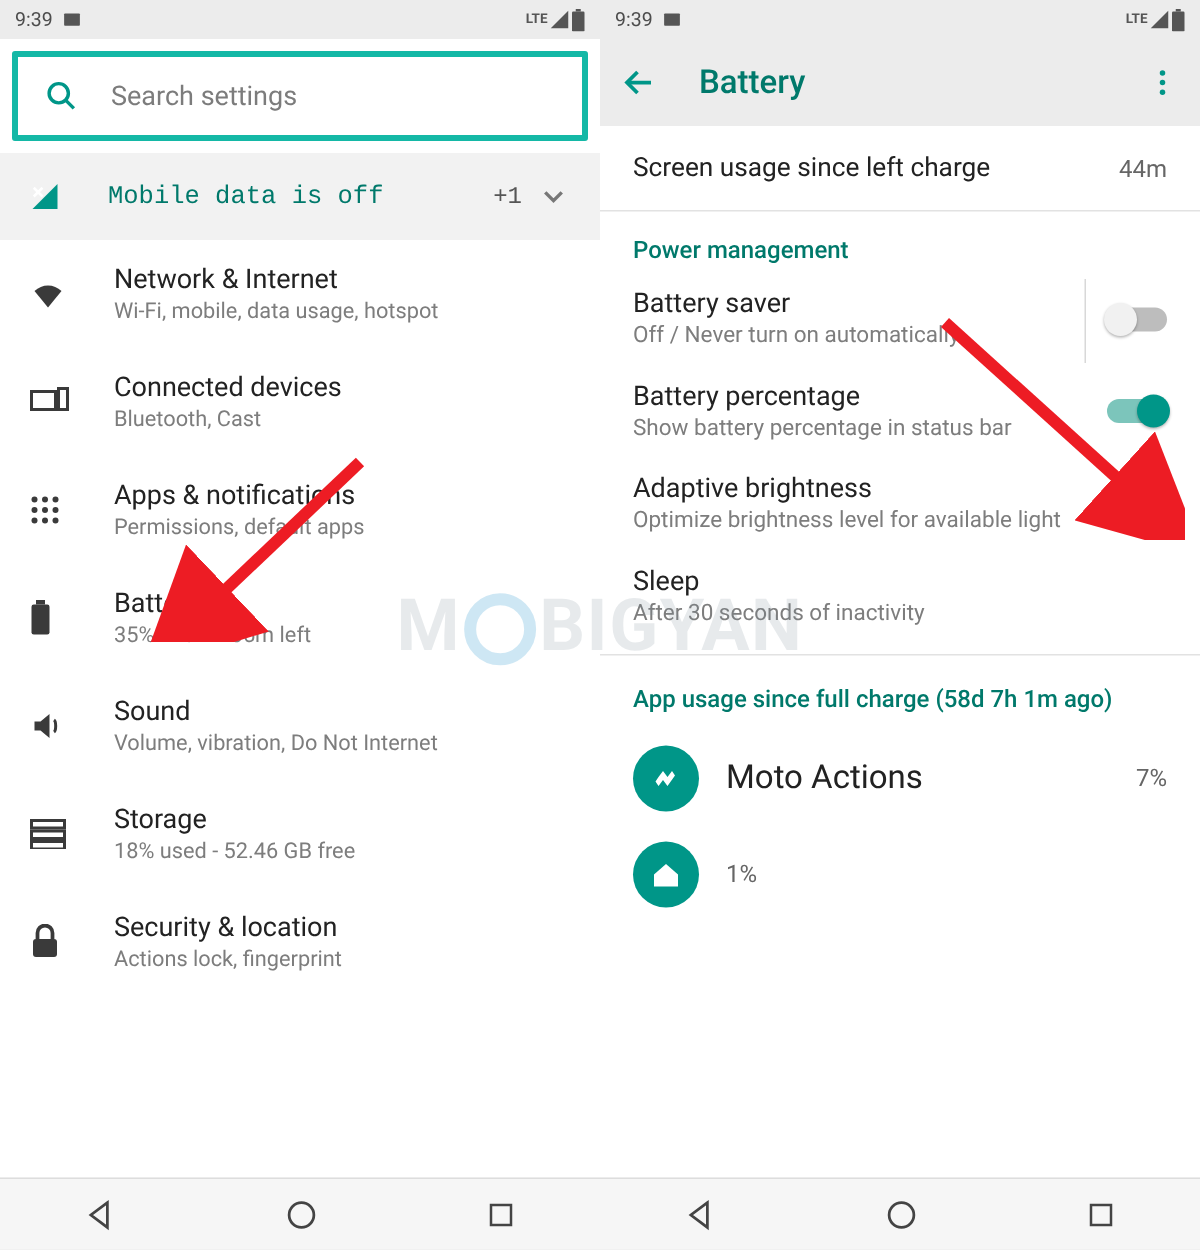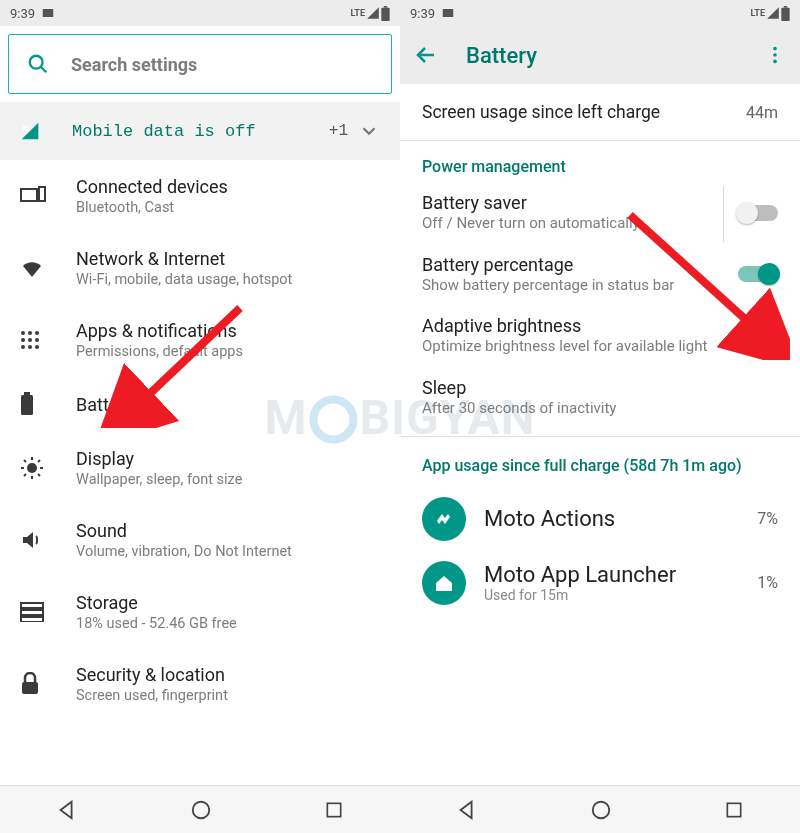--- a/index.html
+++ b/index.html
@@ -6,21 +6,21 @@
   html, body { width: 800px; height: 833px; font-family: Roboto, Arial, sans-serif; background: #e8e8e8; color: #202020; overflow: hidden; }
   .outer { display: flex; width: 800px; height: 729px; background: #4c1d95; }
   .phone { width: 400px; height: 833px; background: #fff; position: relative; overflow: hidden; }
 
   
   .status { height: 26px; background: #ececec; display: flex; align-items: center; padding: 0 10px; font-size: 13px; color: #4d4d4d; }
   .status .right { margin-left: auto; display: flex; align-items: center; gap: 0; }
   .status svg { display: block; }
 
   
-  .search-card { margin: 8px; border: 1px solid #14b8a6; border-radius: 2px; display: flex; align-items: center; height: 60px; padding: 0 18px; background: #fff; font-weight: bold; }
+  .search-card { margin: 8px; border: 4px solid #14b8a6; border-radius: 2px; display: flex; align-items: center; height: 60px; padding: 0 18px; background: #fff; }
   .search-card .placeholder { color: #7c7c7c; font-size: 18px; margin-left: 22px; }
 
   
   .banner { display: flex; align-items: center; padding: 18px 20px; background: #f2f2f2; font-family: Liberation Mono, monospace; }
   .banner-title { color: #00796b; font-weight: 500; font-size: 17px; margin-left: 32px; flex: 1; }
   .banner-count { color: #555; font-size: 16px; margin-right: 10px; }
 
   
   .slist { }
   .sitem { display: flex; padding: 16px 20px 16px 20px; align-items: center; }
@@ -114,39 +114,39 @@
       <span class="banner-title">Mobile data is off</span>
       <span class="banner-count">+1</span>
       <svg width="22" height="22" viewBox="0 0 24 24" fill="none" stroke="#777" stroke-width="2.5">
           <polyline points="6 9 12 15 18 9"></polyline>
         </svg>
     </div>
 
     <div class="slist">
       <div class="sitem">
         <div class="iconcol">
+            <svg width="24" height="24" viewBox="0 0 24 24" fill="#3a3a3a">
+              <path d="M12 21l9-11c-5-5-13-5-18 0z"></path>
+            </svg>
+          </div>
+        <div class="textcol">
+          <div class="title">Network &amp; Internet</div>
+          <div class="sub">Wi-Fi, mobile, data usage, hotspot</div>
+        </div>
+      </div>
+      <div class="sitem">
+        <div class="iconcol">
             <svg width="26" height="20" viewBox="0 0 26 20" fill="none" stroke="#3a3a3a" stroke-width="2">
               <rect x="1" y="3" width="16" height="12"></rect>
               <rect x="19" y="1" width="6" height="14"></rect>
             </svg>
           </div>
         <div class="textcol">
           <div class="title">Connected devices</div>
           <div class="sub">Bluetooth, Cast</div>
-        </div>
-      </div>
-      <div class="sitem">
-        <div class="iconcol">
-            <svg width="24" height="24" viewBox="0 0 24 24" fill="#3a3a3a">
-              <path d="M12 21l9-11c-5-5-13-5-18 0z"></path>
-            </svg>
-          </div>
-        <div class="textcol">
-          <div class="title">Network &amp; Internet</div>
-          <div class="sub">Wi-Fi, mobile, data usage, hotspot</div>
         </div>
       </div>
       <div class="sitem">
         <div class="iconcol">
             <svg width="20" height="20" viewBox="0 0 20 20" fill="#3a3a3a">
               <circle cx="3" cy="3" r="2"></circle>
               <circle cx="10" cy="3" r="2"></circle>
               <circle cx="17" cy="3" r="2"></circle>
               <circle cx="3" cy="10" r="2"></circle>
               <circle cx="10" cy="10" r="2"></circle>
@@ -163,32 +163,21 @@
       </div>
       <div class="sitem">
         <div class="iconcol">
             <svg width="14" height="24" viewBox="0 0 14 24" fill="#3a3a3a">
               <rect x="1" y="3" width="12" height="20" rx="1.5"></rect>
               <rect x="4" y="0" width="6" height="3"></rect>
             </svg>
           </div>
         <div class="textcol">
           <div class="title">Battery</div>
-        </div>
-      </div>
-      <div class="sitem">
-        <div class="iconcol">
-            <svg width="24" height="24" viewBox="0 0 24 24" fill="#3a3a3a">
-              <circle cx="12" cy="12" r="5"></circle>
-              <path d="M12 1v3M12 20v3M1 12h3M20 12h3M4 4l2 2M18 18l2 2M4 20l2-2M18 6l2-2" stroke="#3a3a3a" stroke-width="2"></path>
-            </svg>
-          </div>
-        <div class="textcol">
-          <div class="title">Display</div>
-          <div class="sub">Wallpaper, sleep, font size</div>
+          <div class="sub">35% - 7d 9h 35m left</div>
         </div>
       </div>
       <div class="sitem">
         <div class="iconcol">
             <svg width="24" height="24" viewBox="0 0 24 24" fill="#3a3a3a">
               <path d="M3 9v6h4l6 5V4L7 9z"></path>
               <path d="M16 8c1.5 1 1.5 7 0 8" fill="none" stroke="#3a3a3a" stroke-width="2"></path>
             </svg>
           </div>
         <div class="textcol">
@@ -211,21 +200,21 @@
       </div>
       <div class="sitem" style="padding-bottom:4px">
         <div class="iconcol">
             <svg width="20" height="24" viewBox="0 0 20 24" fill="#3a3a3a">
               <rect x="2" y="10" width="16" height="12" rx="2"></rect>
               <path d="M5 10V6a5 5 0 0 1 10 0v4" fill="none" stroke="#3a3a3a" stroke-width="2.5"></path>
             </svg>
           </div>
         <div class="textcol">
           <div class="title">Security &amp; location</div>
-          <div class="sub">Screen used, fingerprint</div>
+          <div class="sub">Actions lock, fingerprint</div>
         </div>
       </div>
     </div>
 
     <div class="navbar">
       <svg width="22" height="22" viewBox="0 0 24 24" fill="none" stroke="#444" stroke-width="2">
           <path d="M17 3 5 12l12 9z" fill="none"></path>
         </svg>
       <svg width="22" height="22" viewBox="0 0 24 24" fill="none" stroke="#444" stroke-width="2">
           <circle cx="12" cy="12" r="9"></circle>
@@ -338,24 +327,20 @@
       </div>
       <div class="pct">7%</div>
     </div>
 
     <div class="approw" style="padding-bottom:2px">
       <div class="appicon teal">
         <svg width="24" height="24" viewBox="0 0 24 24" fill="#fff">
             <path d="M4 12 12 5l8 7v8H4z"></path>
           </svg>
       </div>
-      <div class="body">
-        <div class="title">Moto App Launcher</div>
-        <div class="sub">Used for 15m</div>
-      </div>
       <div class="pct">1%</div>
     </div>
 
     <div class="navbar">
       <svg width="22" height="22" viewBox="0 0 24 24" fill="none" stroke="#444" stroke-width="2">
           <path d="M17 3 5 12l12 9z" fill="none"></path>
         </svg>
       <svg width="22" height="22" viewBox="0 0 24 24" fill="none" stroke="#444" stroke-width="2">
           <circle cx="12" cy="12" r="9"></circle>
         </svg>

